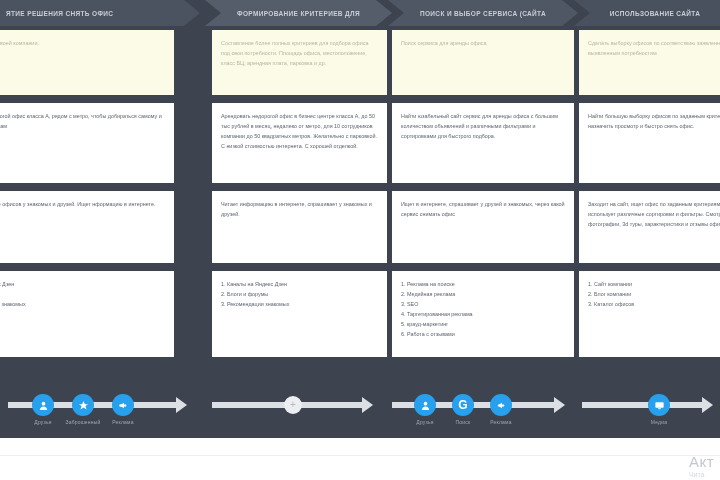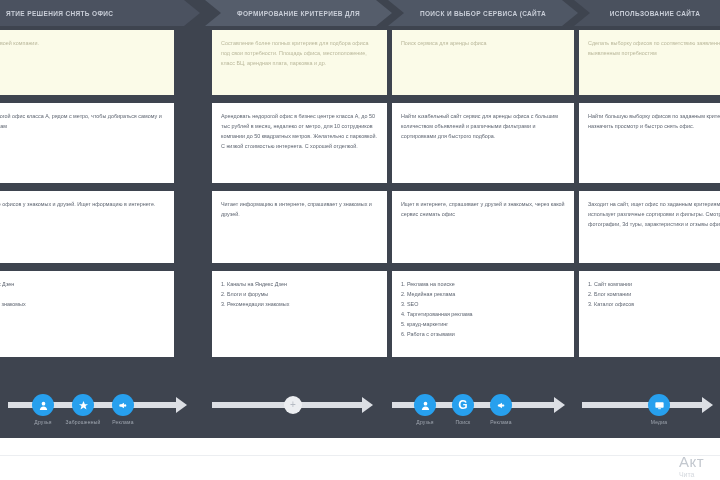--- a/index.html
+++ b/index.html
@@ -115,21 +115,21 @@
   .plus-node {
     position:absolute; top:10px;
     width:18px;height:18px;border-radius:50%;
     background:#eceef1; color:#b4bac2;
     display:flex;align-items:center;justify-content:center;
     font-size:10px; line-height:1;
   }
 
   
   .watermark {
-    position:absolute; right:16px; bottom:2px;
+    position:absolute; right:6px; bottom:2px;
     text-align:left; color:#cfd3d9;margin-left:48px;
   }
   .wm1 { font-size:15px; letter-spacing:.5px; color:#c3c8cf; }
   .wm2 { font-size:7px; color:#d4d8de; margin-top:1px; }
 
   .hairline {
     position:absolute; left:0; top:455px; width:720px; height:1px;
     background:#eceef1;
   }
 </style>

